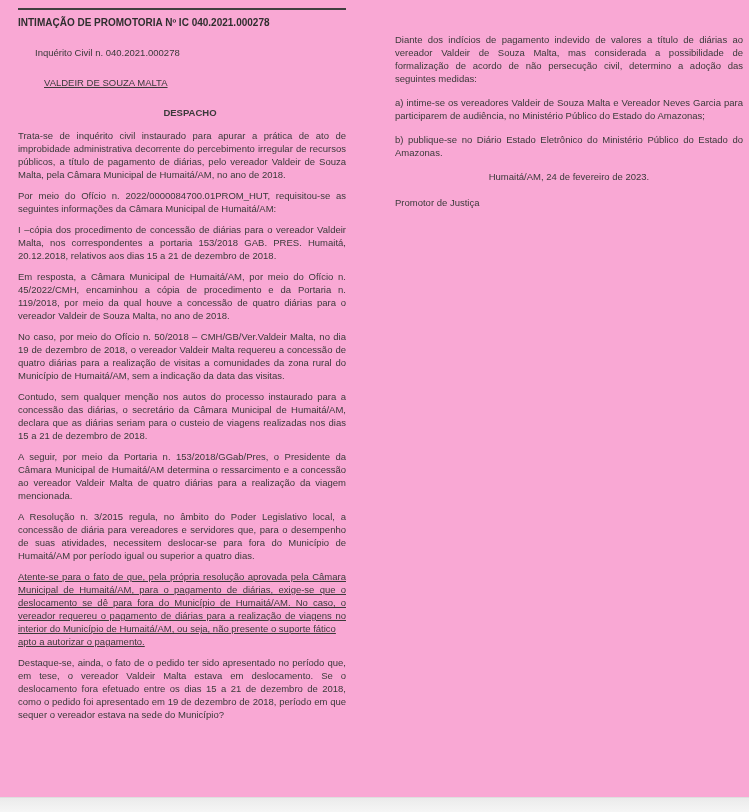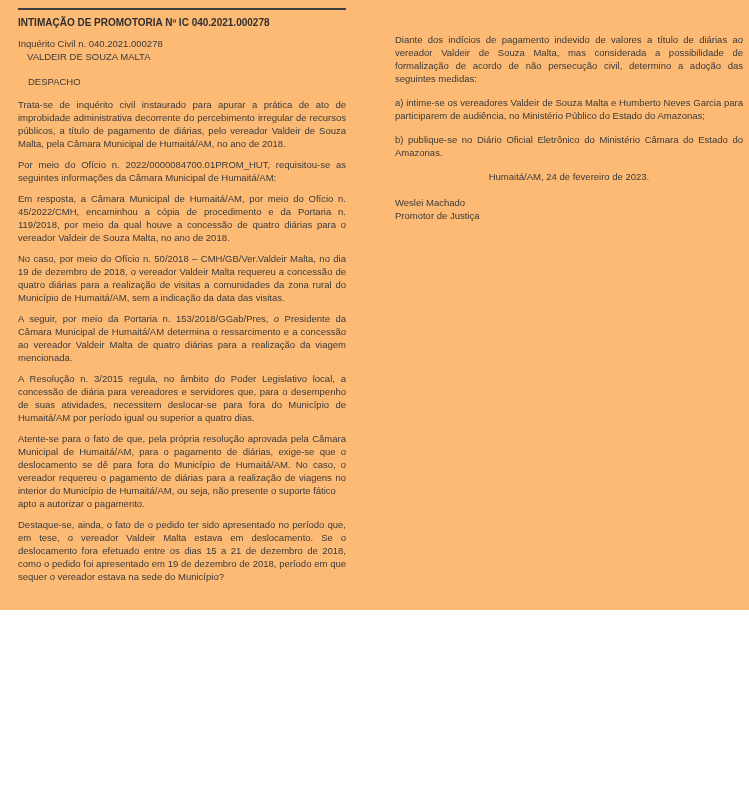--- a/index.html
+++ b/index.html
@@ -1,20 +1,20 @@
 <!DOCTYPE html>
 <html lang="pt"><head>
 <meta charset="utf-8">
 <style>
   html, body { margin: 0; padding: 0; background: #ffffff; }
   #screenshot {
     position: relative;
     width: 749px;
-    height: 610px;
-    background: #fdba74;
+    height: 812px;
+    background: #f9a8d4;
     overflow: hidden;
     font-family: "Liberation Sans", sans-serif;
     color: #3a3a3a;
   }
   .col {
     position: absolute;
     font-size: 9.5px;
     line-height: 13px;
     text-align: justify;
   }
@@ -24,32 +24,33 @@
   .doc-title {
     border-top: 2px solid #3f3f3f;
     padding-top: 6px;
     margin: 0 0 8px 0;
     font-weight: bold;
     font-size: 10px;
     color: #2f2f2f;
     text-align: left;
   }
   .header-line {
-    margin: 0;
+    margin: 17px;
     text-align: left;
     white-space: pre-wrap;
   }
-  .header-line.indented { padding-left: 9px; }
+  .header-line.indented { padding-left: 9px; text-decoration: underline; }
   .section-label {
-    margin: 12px 0 10px 10px;
-    text-align: left;
+    margin: 12px 0 10px 16px;
+    text-align: center;
+    font-weight: bold;
   }
   p.para { margin: 0 0 8px 0; }
   .col-right p.para { margin-bottom: 11px; }
-  p.pre { white-space: pre-line; }
+  p.pre { white-space: pre-line; text-decoration: underline; }
   .date-line { margin: 0 0 13px 0; text-align: center; }
   .sig-line { margin: 0; text-align: left; }
 
   .page-bottom-shade {
     position: absolute;
     left: 0;
     top: 797px;
     width: 749px;
     height: 15px;
     border-top: 1px solid #dfdfdf;
@@ -62,33 +63,34 @@
 <div id="screenshot">
 
   <div class="col col-left">
     <div class="doc-title">INTIMAÇÃO DE PROMOTORIA Nº IC 040.2021.000278</div>
     <div class="header-line">Inquérito Civil n. 040.2021.000278</div>
     <div class="header-line indented">VALDEIR DE SOUZA MALTA</div>
     <div class="section-label">DESPACHO</div>
 
     <p class="para">Trata-se de inquérito civil instaurado para apurar a prática de ato de improbidade administrativa decorrente do percebimento irregular de recursos públicos, a título de pagamento de diárias, pelo vereador Valdeir de Souza Malta, pela Câmara Municipal de Humaitá/AM, no ano de 2018.</p>
     <p class="para">Por meio do Ofício n. 2022/0000084700.01PROM_HUT, requisitou-se as seguintes informações da Câmara Municipal de Humaitá/AM:</p>
+    <p class="para">I –cópia dos procedimento de concessão de diárias para o vereador Valdeir Malta, nos correspondentes a portaria 153/2018 GAB. PRES. Humaitá, 20.12.2018, relativos aos dias 15 a 21 de dezembro de 2018.</p>
     <p class="para">Em resposta, a Câmara Municipal de Humaitá/AM, por meio do Ofício n. 45/2022/CMH, encaminhou a cópia de procedimento e da Portaria n. 119/2018, por meio da qual houve a concessão de quatro diárias para o vereador Valdeir de Souza Malta, no ano de 2018.</p>
     <p class="para">No caso, por meio do Ofício n. 50/2018 – CMH/GB/Ver.Valdeir Malta, no dia 19 de dezembro de 2018, o vereador Valdeir Malta requereu a concessão de quatro diárias para a realização de visitas a comunidades da zona rural do Município de Humaitá/AM, sem a indicação da data das visitas.</p>
+    <p class="para">Contudo, sem qualquer menção nos autos do processo instaurado para a concessão das diárias, o secretário da Câmara Municipal de Humaitá/AM, declara que as diárias seriam para o custeio de viagens realizadas nos dias 15 a 21 de dezembro de 2018.</p>
     <p class="para">A seguir, por meio da Portaria n. 153/2018/GGab/Pres, o Presidente da Câmara Municipal de Humaitá/AM determina o ressarcimento e a concessão ao vereador Valdeir Malta de quatro diárias para a realização da viagem mencionada.</p>
     <p class="para">A Resolução n. 3/2015 regula, no âmbito do Poder Legislativo local, a concessão de diária para vereadores e servidores que, para o desempenho de suas atividades, necessitem deslocar-se para fora do Município de Humaitá/AM por período igual ou superior a quatro dias.</p>
     <p class="para pre">Atente-se para o fato de que, pela própria resolução aprovada pela Câmara Municipal de Humaitá/AM, para o pagamento de diárias, exige-se que o deslocamento se dê para fora do Município de Humaitá/AM. No caso, o vereador requereu o pagamento de diárias para a realização de viagens no interior do Município de Humaitá/AM, ou seja, não presente o suporte fático
 apto a autorizar o pagamento.</p>
     <p class="para">Destaque-se, ainda, o fato de o pedido ter sido apresentado no período que, em tese, o vereador Valdeir Malta estava em deslocamento. Se o deslocamento fora efetuado entre os dias 15 a 21 de dezembro de 2018, como o pedido foi apresentado em 19 de dezembro de 2018, período em que sequer o vereador estava na sede do Município?</p>
   </div>
 
   <div class="col col-right">
     <p class="para">Diante dos indícios de pagamento indevido de valores a título de diárias ao vereador Valdeir de Souza Malta, mas considerada a possibilidade de formalização de acordo de não persecução civil, determino a adoção das seguintes medidas:</p>
-    <p class="para">a) intime-se os vereadores Valdeir de Souza Malta e Humberto Neves Garcia para participarem de audiência, no Ministério Público do Estado do Amazonas;</p>
-    <p class="para">b) publique-se no Diário Oficial Eletrônico do Ministério Câmara do Estado do Amazonas.</p>
+    <p class="para">a) intime-se os vereadores Valdeir de Souza Malta e Vereador Neves Garcia para participarem de audiência, no Ministério Público do Estado do Amazonas;</p>
+    <p class="para">b) publique-se no Diário Estado Eletrônico do Ministério Público do Estado do Amazonas.</p>
     <div class="date-line">Humaitá/AM, 24 de fevereiro de 2023.</div>
-    <div class="sig-line">Weslei Machado</div>
     <div class="sig-line">Promotor de Justiça</div>
   </div>
 
   <div class="page-bottom-shade"></div>
 
 </div>
 
 </body></html>

